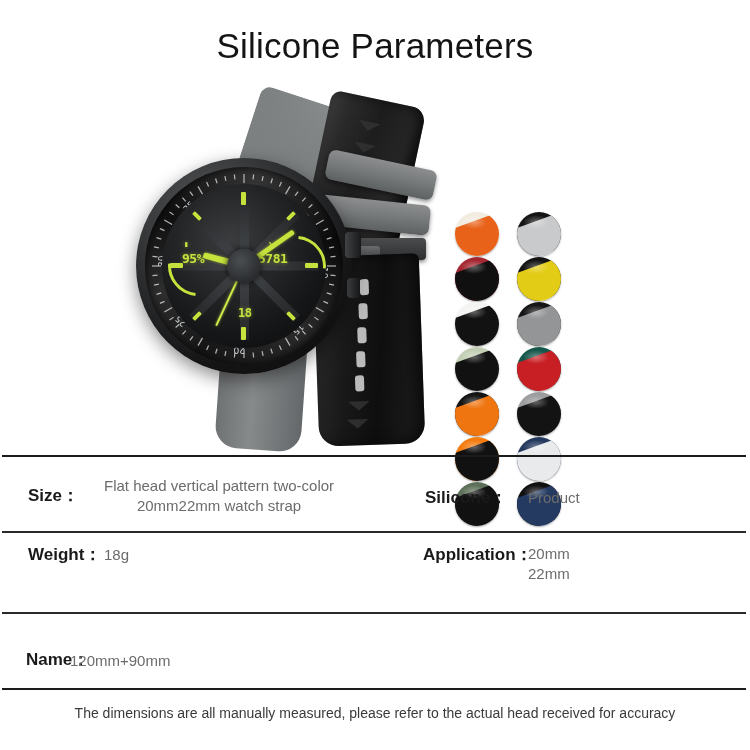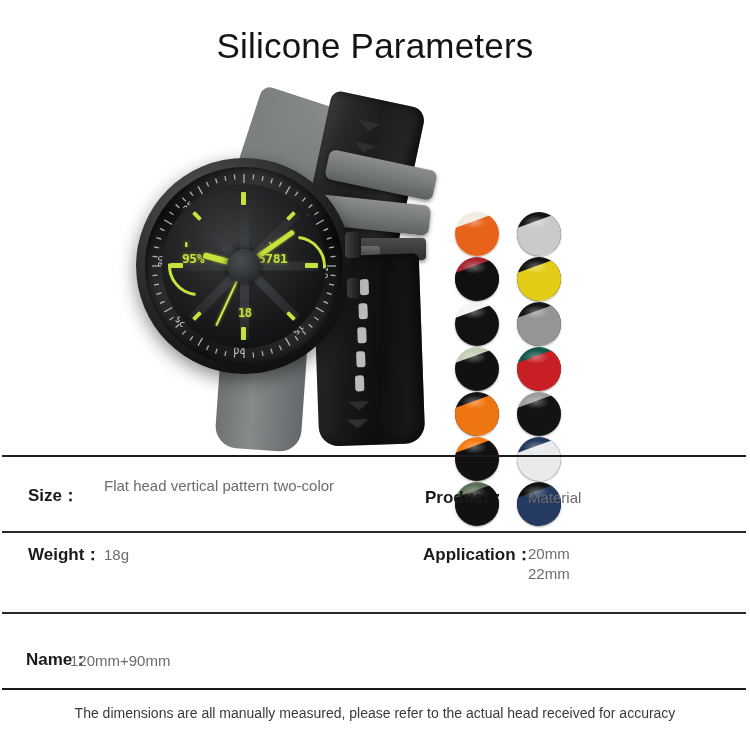--- a/index.html
+++ b/index.html
@@ -407,24 +407,25 @@
         <div class="gloss"></div>
       </div>
   </div>
 </div>
 
 <div class="rule" style="top:455px;"></div>
 
 <div class="spec-label" style="left:28px;top:484px;">Size：</div>
 <div class="spec-value" style="left:104px;top:476px;text-align:center;">
   <div>Flat head vertical pattern two-color</div>
+  <div>20mm22mm watch strap</div>
 </div>
 
-<div class="spec-label" style="left:425px;top:486px;">Product：</div>
-<div class="spec-value" style="left:528px;top:488px;">Material</div>
+<div class="spec-label" style="left:425px;top:486px;">Silicone：</div>
+<div class="spec-value" style="left:528px;top:488px;">Product</div>
 
 <div class="rule rule-thin" style="top:531px;"></div>
 
 <div class="spec-label" style="left:28px;top:543px;">Weight：</div>
 <div class="spec-value" style="left:104px;top:545px;">18g</div>
 
 <div class="spec-label" style="left:423px;top:543px;">Application：</div>
 <div class="spec-value right-stack" style="left:528px;top:544px;">
   <div>20mm</div>
   <div style="text-align:right;">22mm</div>

